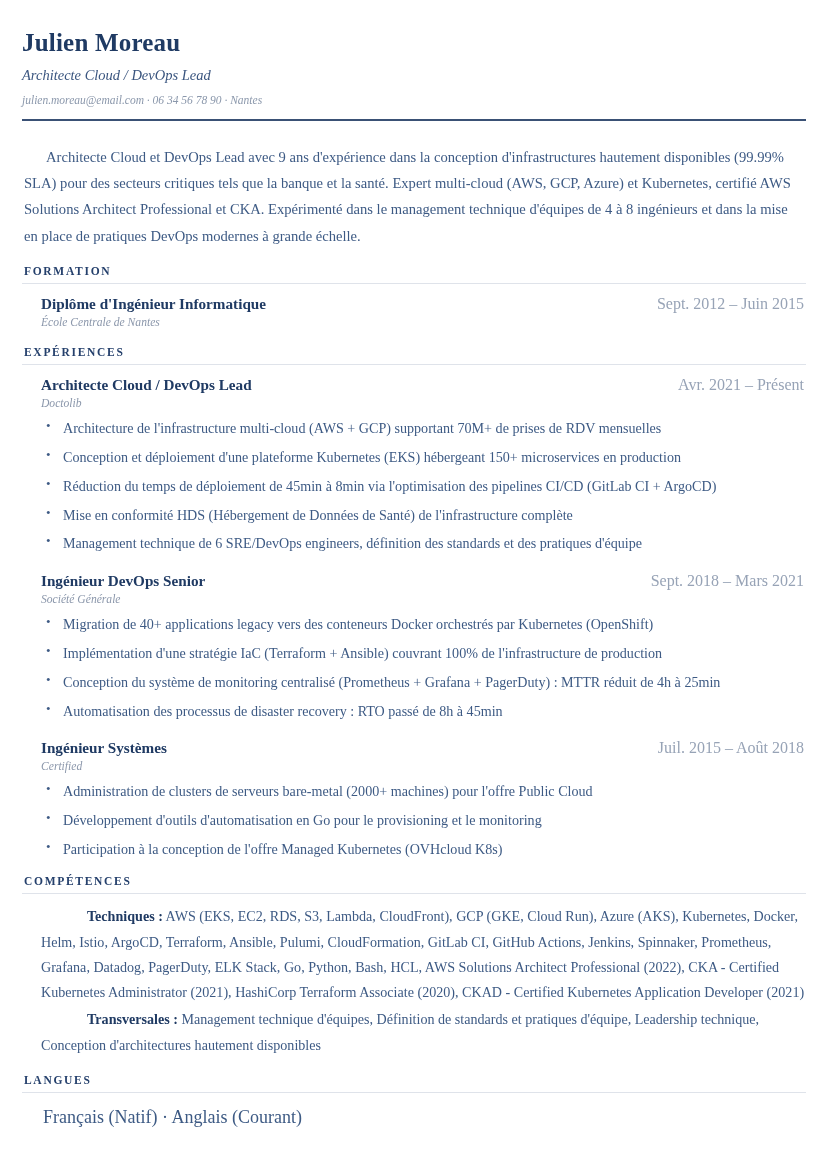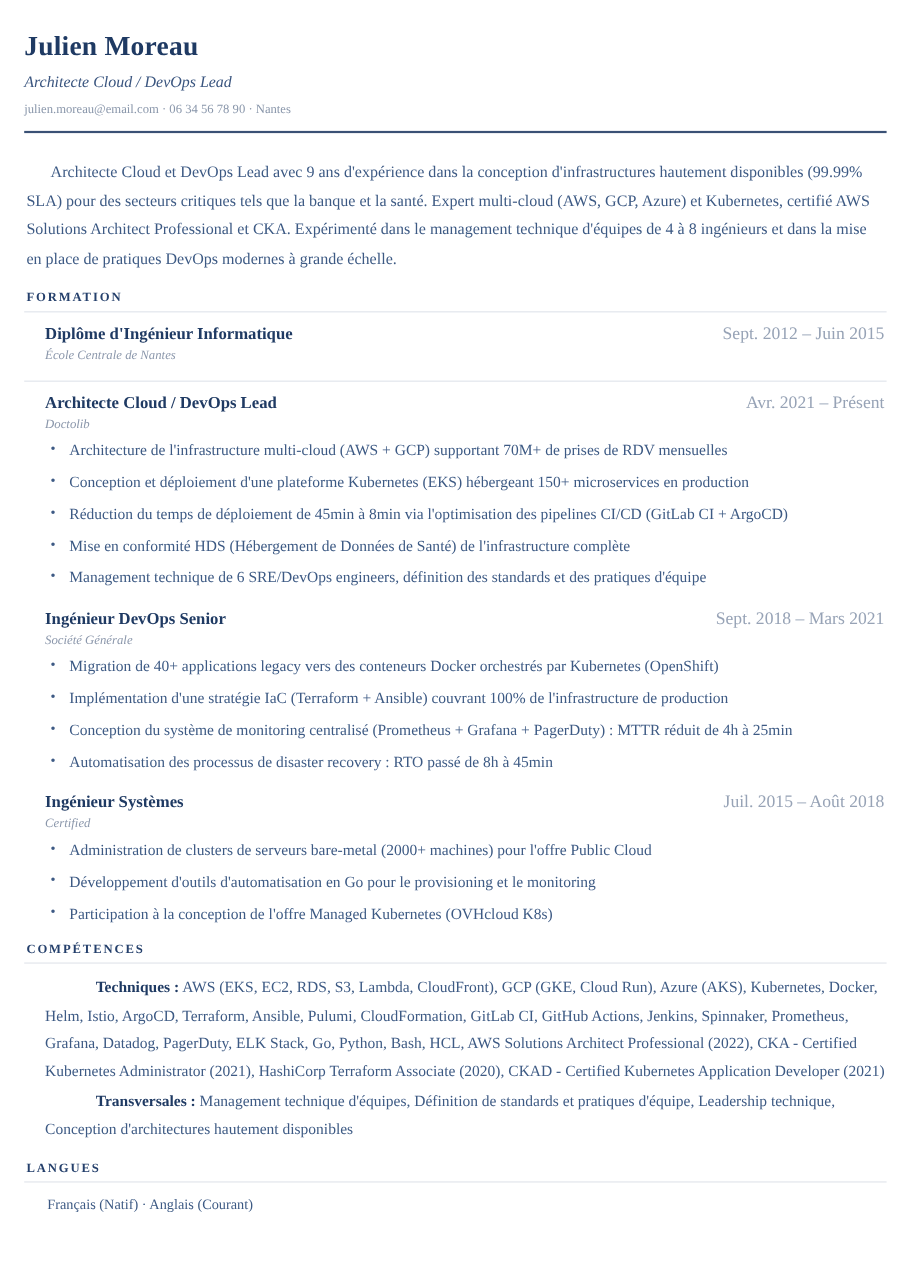--- a/index.html
+++ b/index.html
@@ -42,20 +42,21 @@
     color: #3a5party;
     color: #3a557f;
     line-height: 1.2;
     margin: 0 0 10px 0;
   }
   .contact {
     font-size: 11.5px;
     color: #8a97ab;
     line-height: 1.2;
     margin: 0;
+    font-style: italic;
   }
   .header-rule {
     border: 0;
     border-top: 2.5px solid #3a5175;
     margin: 11px 0 0 0;
   }
 
   
   .summary {
     font-size: 14.6px;
@@ -152,21 +153,21 @@
     margin: 0 0 2px 0;
   }
   .skill-label {
     font-weight: bold;
     color: #1f3a63;
     margin-left: 46px;
   }
 
   
   .langs {
-    font-size: 13px;
+    font-size: 18px;
     line-height: 1.6;
     color: #3d5a84;
     padding-left: 2px;
   }
 </style>
 </head>
 <body>
 
 <div class="page">
 
@@ -189,20 +190,21 @@
           <div class="entry-title">Diplôme d'Ingénieur Informatique</div>
           <div class="entry-date">Sept. 2012 – Juin 2015</div>
         </div>
         <div class="entry-sub">École Centrale de Nantes</div>
       </div>
 
     </div>
   </div>
 
   <div class="section">
+    <div class="section-title">EXPÉRIENCES</div>
     <hr class="section-rule">
     <div class="section-body">
 
       <div class="entry">
         <div class="entry-head">
           <div class="entry-title">Architecte Cloud / DevOps Lead</div>
           <div class="entry-date">Avr. 2021 – Présent</div>
         </div>
         <div class="entry-sub">Doctolib</div>
         <ul class="bullets">

